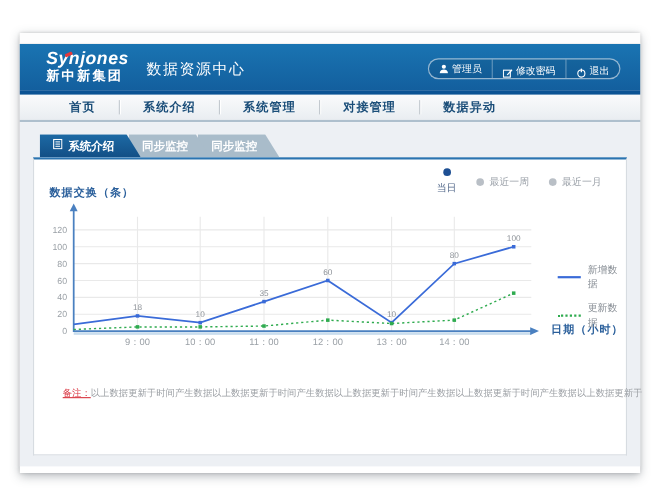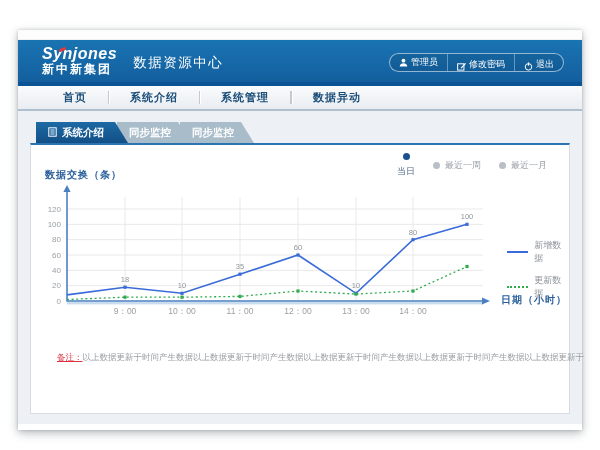--- a/index.html
+++ b/index.html
@@ -105,20 +105,21 @@
       </div>
     </header>
 
     <nav class="nav">
       <a class="nav-item">首页</a>
       <span class="nav-sep"></span>
       <a class="nav-item">系统介绍</a>
       <span class="nav-sep"></span>
       <a class="nav-item">系统管理</a>
       <span class="nav-sep"></span>
+      <a class="nav-item">对接管理</a>
       <span class="nav-sep"></span>
       <a class="nav-item">数据异动</a>
     </nav>
 
     <div class="content">
       <div class="tabs">
         <div class="tab active">
           <span><svg width="9" height="10" viewBox="0 0 9 10">
                 <rect x="0.8" y="0.8" width="7.4" height="8.4" fill="none" stroke="#fff" stroke-width="1"></rect>
                 <line x1="2.4" y1="3" x2="6.6" y2="3" stroke="#fff" stroke-width="0.9"></line>

